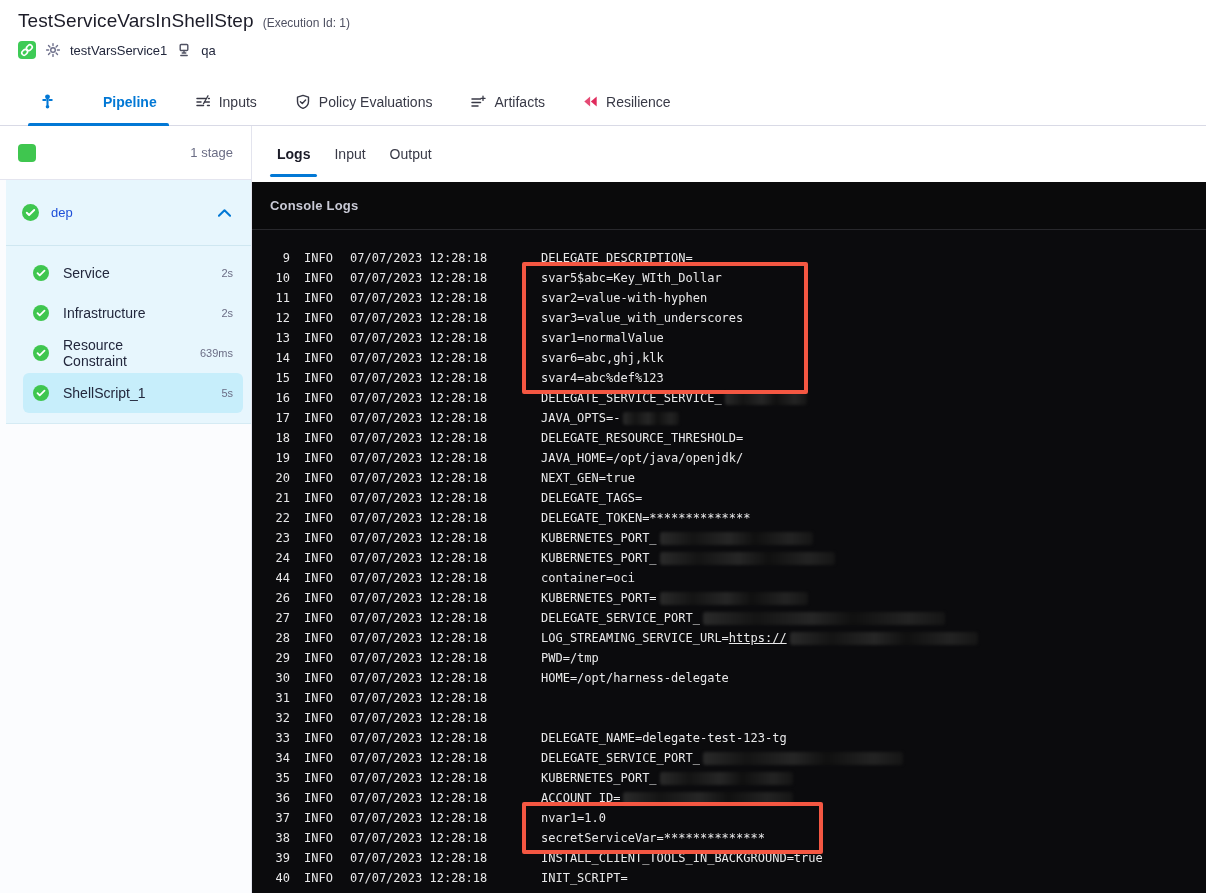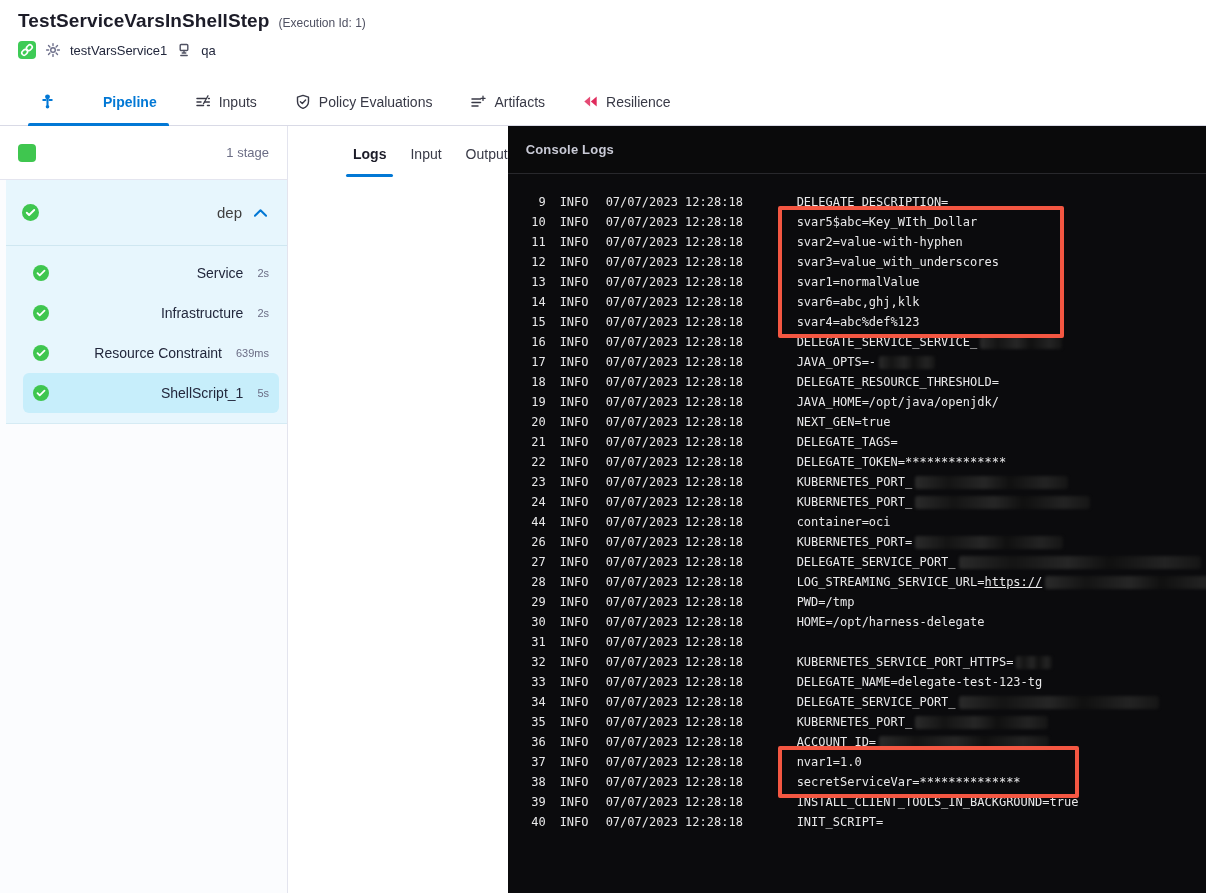--- a/index.html
+++ b/index.html
@@ -2,57 +2,57 @@
 <html><head>
 <meta charset="utf-8">
 <style>
   html,body{margin:0;padding:0;background:#fff;}
   .page{position:relative;width:1206px;height:893px;overflow:hidden;
         font-family:"Liberation Sans","DejaVu Sans",sans-serif;color:#22222a;background:#fff;}
 
   
   .header{height:78px;box-sizing:border-box;padding:10px 0 0 18px;background:#fff;}
   .title-row{display:flex;align-items:baseline;gap:9px;}
-  .page-title{margin:0;font-size:19px;font-weight:700;color:#1c1c28;letter-spacing:.1px;}
+  .page-title{margin:0;font-size:19px;font-weight:400;color:#1c1c28;letter-spacing:.1px;}
   .exec-id{font-size:12px;color:#4f5162;}
   .meta-row{display:flex;align-items:center;gap:9px;margin-top:9px;}
   .meta-row .name{font-size:13px;color:#22273c;}
   .icon{display:inline-flex;align-items:center;justify-content:center;}
 
   
   .nav-tabs{height:48px;box-sizing:border-box;border-bottom:1px solid #d9dae6;
             display:flex;align-items:stretch;padding-left:28px;gap:14px;background:#fff;}
   .nav-tab{display:flex;align-items:center;gap:8px;padding:0 12px;font-size:14px;color:#383946;
            position:relative;cursor:pointer;}
   .nav-tab.active{color:#0278d5;font-weight:700;gap:48px;}
   .nav-tab.active::after{content:"";position:absolute;left:0;right:0;bottom:-1px;height:3px;
            background:#0278d5;border-radius:2px 2px 0 0;}
 
   
   .content{display:flex;height:767px;}
 
   
-  .sidebar{width:288px;box-sizing:border-box;background:#fbfcfe;border-right:1px solid #e3e4ee;flex:none;text-align:right;}
+  .sidebar{width:252px;box-sizing:border-box;background:#fbfcfe;border-right:1px solid #e3e4ee;flex:none;}
   .stage-header{height:54px;box-sizing:border-box;background:#fff;border-bottom:1px solid #e4e5ef;
                 display:flex;align-items:center;justify-content:space-between;padding:0 18px;}
   .stage-square{width:18px;height:18px;border-radius:4px;background:#3fc64f;}
   .stage-count{font-size:13px;color:#6b6d85;}
   .stage-group{margin-left:6px;background:#e7f6fd;border-bottom:1px solid #d5ebf4;}
   .group-row{height:66px;box-sizing:border-box;display:flex;align-items:center;gap:12px;
              padding:0 20px 0 16px;border-bottom:1px solid #cfe7f1;cursor:pointer;}
-  .group-label{font-size:15px;color:#404040;flex:1;}
+  .group-label{font-size:13px;color:#1d4ed8;flex:1;}
   .step-list{padding:7px 0 10px 0;}
   .step{height:40px;box-sizing:border-box;display:flex;align-items:center;gap:14px;
         margin:0 8px 0 17px;padding:0 10px;border-radius:6px;cursor:pointer;}
   .step.selected{background:#c7eefb;}
   .step-label{font-size:14px;color:#22273c;flex:1;}
   .step-duration{font-size:11px;color:#6b6d85;}
 
   
-  .log-panel{flex:1;display:flex;flex-direction:row;min-width:0;margin-left:40px;}
+  .log-panel{flex:1;display:flex;flex-direction:column;min-width:0;}
   .log-tabs{height:56px;box-sizing:border-box;background:#fff;display:flex;align-items:center;
             gap:24px;padding-left:25px;}
   .log-tab{font-size:14px;color:#383946;position:relative;padding:17px 0;cursor:pointer;}
   .log-tab.active{font-weight:700;color:#1c1c28;}
   .log-tab.active::after{content:"";position:absolute;left:-7px;right:-7px;bottom:2px;height:3px;
             background:#0278d5;border-radius:2px;}
   .console{flex:1;background:#0b0b0d;position:relative;overflow:hidden;}
   .console-header{height:48px;box-sizing:border-box;display:flex;align-items:center;
             padding-left:18px;border-bottom:1px solid #28282c;background:#0a0a0b;}
   .console-title{font-size:13px;font-weight:700;color:#c9cad6;letter-spacing:.2px;}
@@ -427,24 +427,20 @@
             </div>
             <div class="log-row">
               <span class="log-num">31</span>
               <span class="log-lvl">INFO</span>
               <span class="log-ts">07/07/2023 12:28:18</span>
             </div>
             <div class="log-row">
               <span class="log-num">32</span>
               <span class="log-lvl">INFO</span>
               <span class="log-ts">07/07/2023 12:28:18</span>
-              <span class="log-msg">
-                <span class="seg">KUBERNETES_SERVICE_PORT_HTTPS=</span>
-                <span class="redacted" style="width: 36px;"></span>
-              </span>
             </div>
             <div class="log-row">
               <span class="log-num">33</span>
               <span class="log-lvl">INFO</span>
               <span class="log-ts">07/07/2023 12:28:18</span>
               <span class="log-msg">
                 <span class="seg">DELEGATE_NAME=delegate-test-123-tg</span>
               </span>
             </div>
             <div class="log-row">

